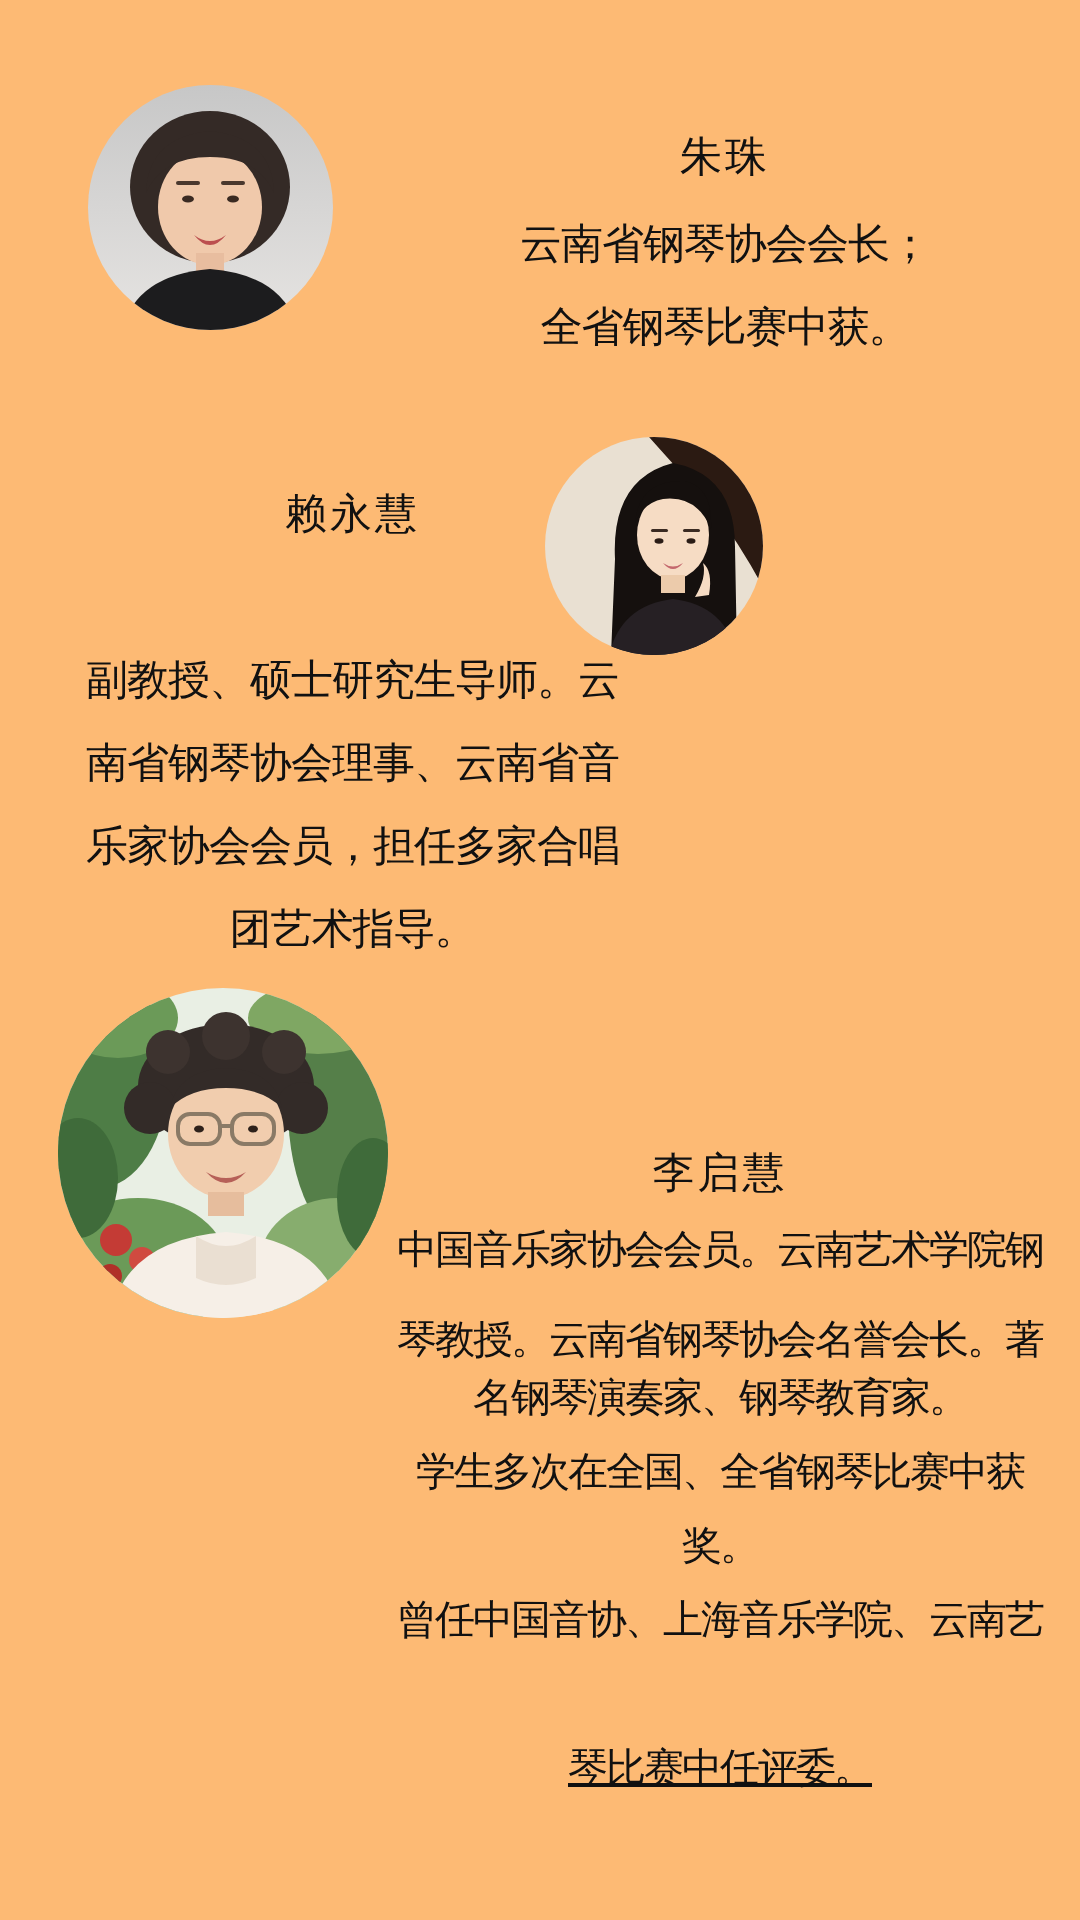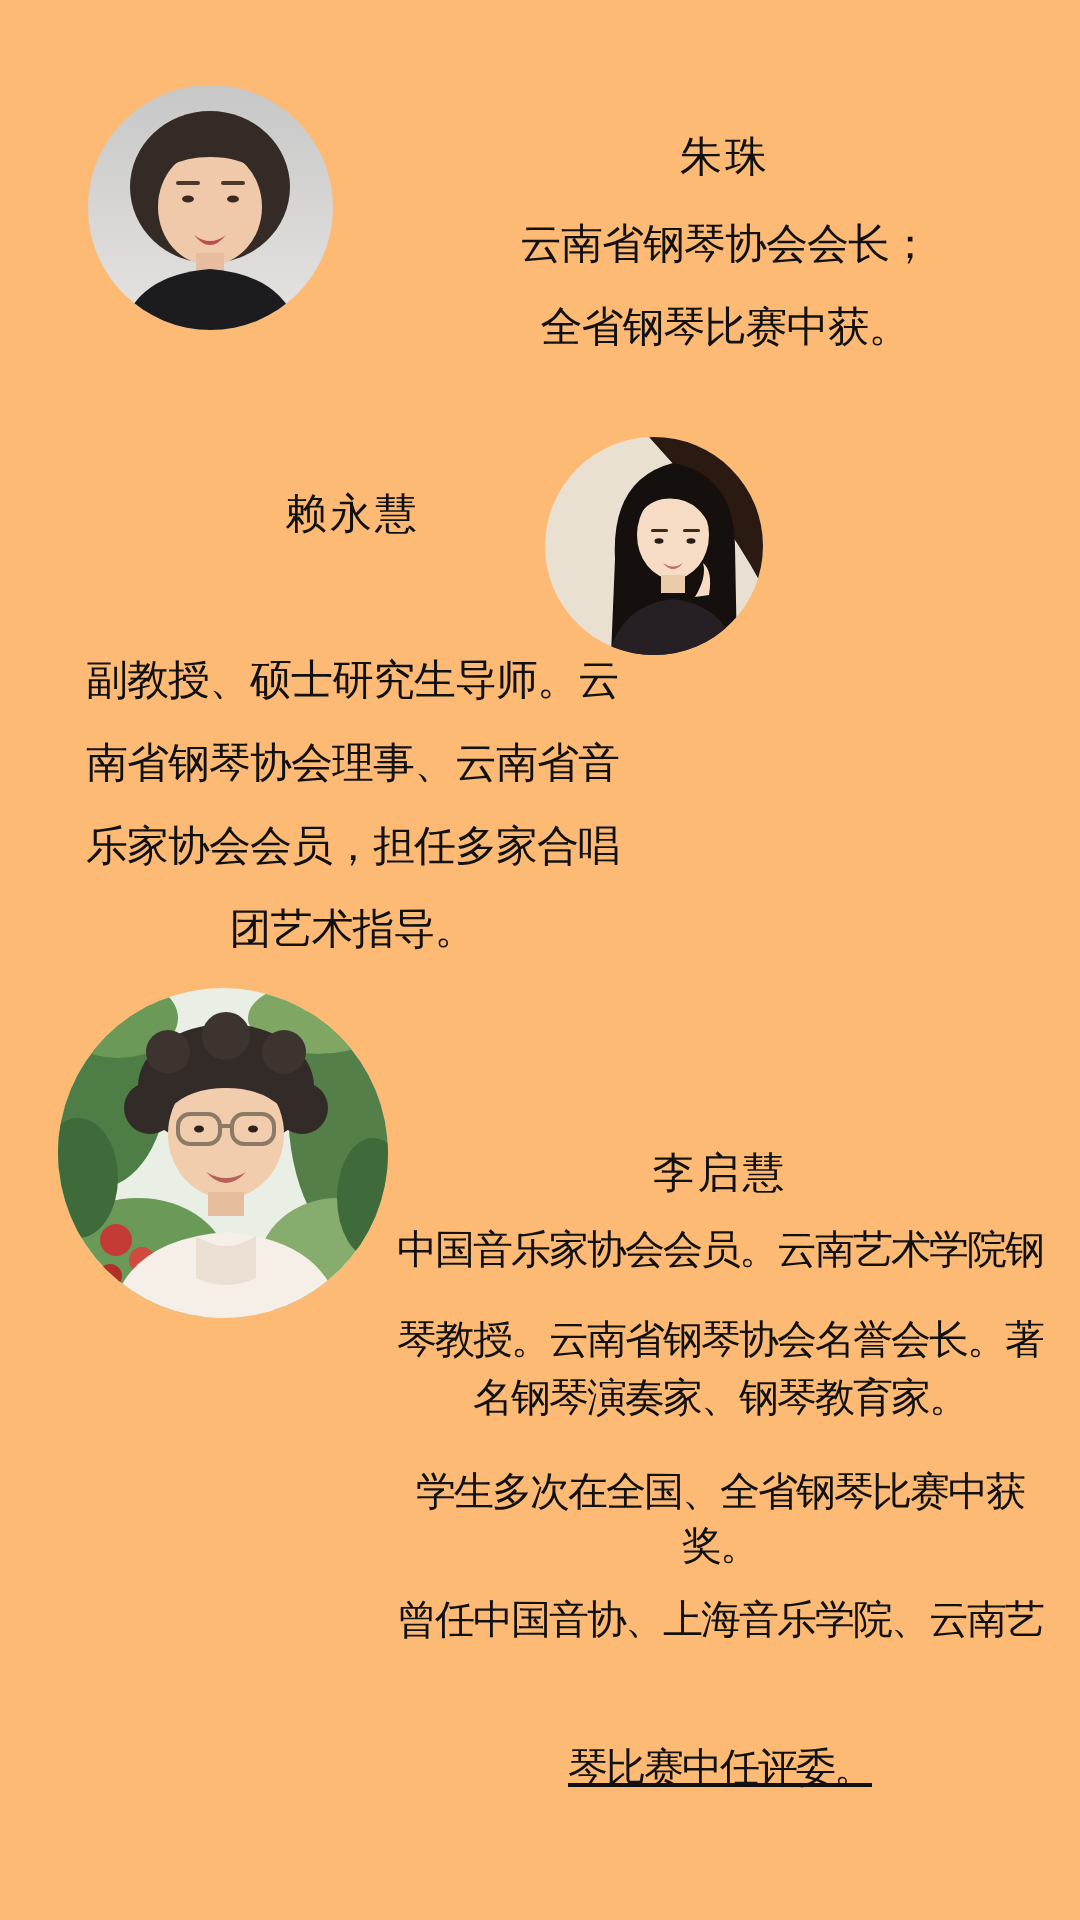--- a/index.html
+++ b/index.html
@@ -124,18 +124,18 @@
       <path d="M148,184 Q168,196 188,184 Q168,206 148,184 Z" fill="#b66058"></path>
       <rect x="150" y="204" width="36" height="24" fill="#e6bd9d"></rect>
       <path d="M52,330 Q66,252 168,244 Q270,252 284,330 Z" fill="#f6efe7"></path>
       <path d="M138,248 Q168,268 198,248 L198,290 Q168,304 138,290 Z" fill="#eadfd2"></path>
     </svg>
   </div>
   <div class="txt person-name" style="left:370px; top:1146px; width:700px;">李启慧</div>
   <div class="txt" style="left:370px; top:1224px; width:700px; font-size:40px; letter-spacing:-2px;">中国音乐家协会会员。云南艺术学院钢</div>
   <div class="txt" style="left:370px; top:1298px; width:700px; font-size:40px; letter-spacing:-2px;margin-top:16px;">琴教授。云南省钢琴协会名誉会长。著</div>
   <div class="txt" style="left:370px; top:1372px; width:700px; font-size:40px; letter-spacing:-2px;">名钢琴演奏家、钢琴教育家。</div>
-  <div class="txt" style="left:370px; top:1446px; width:700px; font-size:40px; letter-spacing:-2px;margin-top:20px;">学生多次在全国、全省钢琴比赛中获</div>
+  <div class="txt" style="left:370px; top:1446px; width:700px; font-size:40px; letter-spacing:-2px;">学生多次在全国、全省钢琴比赛中获</div>
   <div class="txt" style="left:370px; top:1520px; width:700px; font-size:40px; letter-spacing:-2px;">奖。</div>
   <div class="txt" style="left:370px; top:1594px; width:700px; font-size:40px; letter-spacing:-2px;">曾任中国音协、上海音乐学院、云南艺</div>
   <div class="txt" style="left:370px; top:1742px; width:700px; font-size:40px; letter-spacing:-2px;text-decoration:underline;">琴比赛中任评委。</div>
 
 </div>
 
 </body></html>

